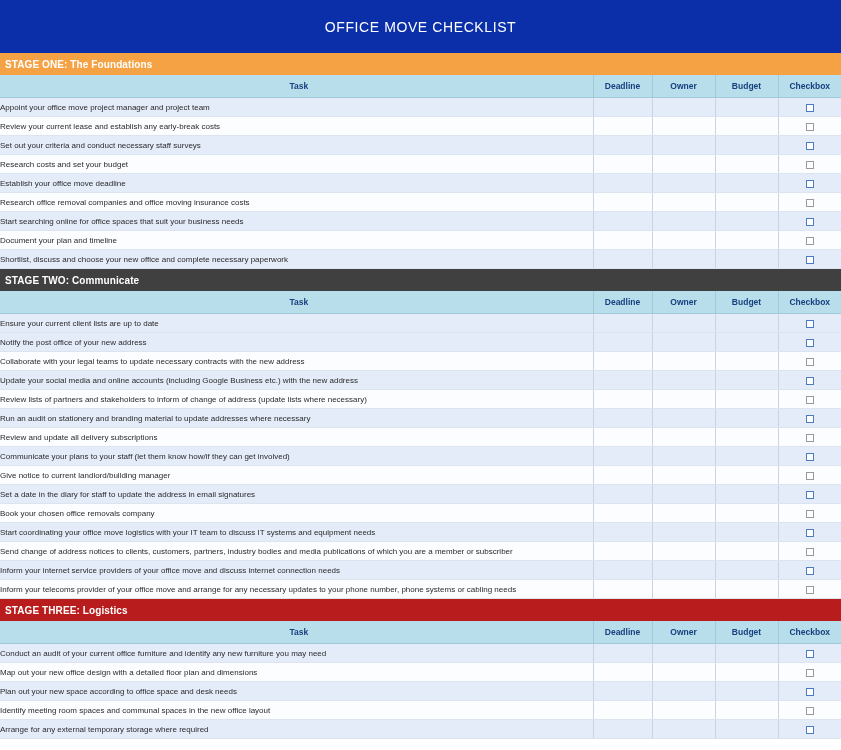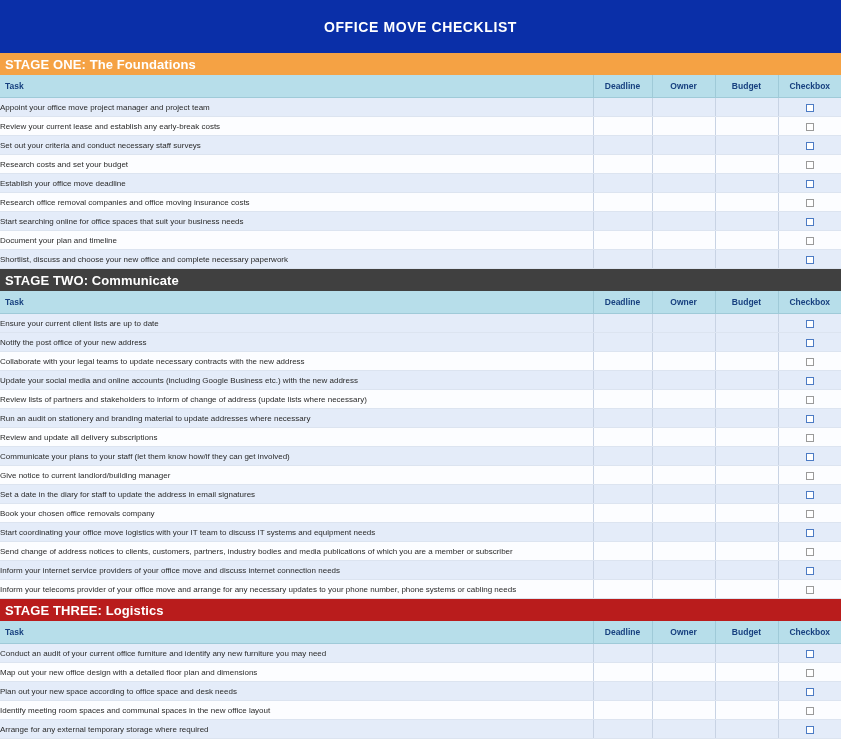--- a/index.html
+++ b/index.html
@@ -26,35 +26,35 @@
   .title-bar {
     height: 53px;
     background: #0A2FA8;
     display: flex;
     align-items: center;
     justify-content: center;
   }
   .title-bar .title-text {
     color: #ffffff;
     font-size: 14px;
-    font-weight: bold;
+    font-weight: normal;
     letter-spacing: 0.6px;
   }
 
   
   .stage-bar {
     height: 22px;
     display: flex;
     align-items: center;
     padding-left: 5px;
     box-sizing: border-box;
   }
   .stage-bar .stage-text {
     color: #ffffff;
-    font-size: 13px;
+    font-size: 10px;
     font-weight: bold;
     letter-spacing: 0.1px;
   }
 
   
   table.grid {
     border-collapse: collapse;
     table-layout: fixed;
     width: 841px;
   }
@@ -80,21 +80,21 @@
     background: #B7DEEA;
     height: 22px;
     color: #17407F;
     font-size: 8.5px;
     font-weight: bold;
     border-bottom: 1px solid #9FCAD8;
     border-right: 1px solid #9FCAD8;
     vertical-align: middle;
   }
   tr.col-head th.h-task {
-    text-align: left;
+    text-align: center;
     padding-left: 5px;
   }
   tr.col-head th.h-num { text-align: center; }
 
   
   tr.task-row { height: 14px; padding-left: 38px; }
   tr.task-row td { height: 14px; vertical-align: middle; }
   tr.task-row.odd  td { background: #E4ECF9; }
   tr.task-row.even td { background: #FCFDFF; }
 

